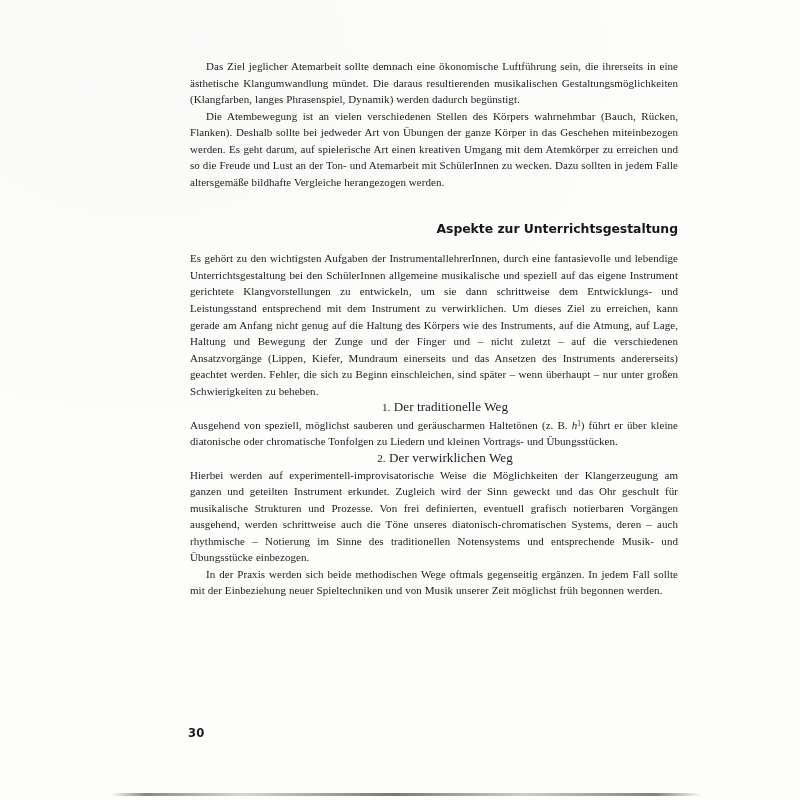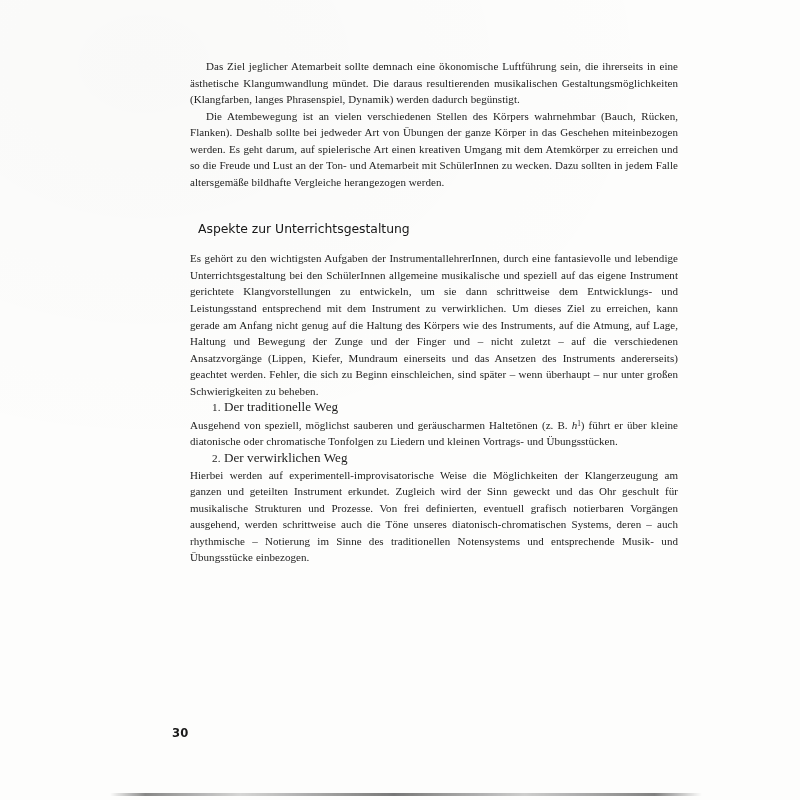--- a/index.html
+++ b/index.html
@@ -77,58 +77,59 @@
   }
   p.body-par.flush {
     text-indent: 0;
   }
 
   
   p.list-line {
     margin: 0;
     font-size: 13.1px;
     line-height: 16.55px;
-    text-align: left;
+    text-align: center;
     text-indent: 0;
     padding-left: 22px;
     letter-spacing: 0.005em;
   }
   p.list-line .num {
     font-size: 11.2px;
   }
 
   
   h2.section-heading {
     margin: 0;
     padding-left: 8px;
     font-family: "DejaVu Sans", "Liberation Sans", sans-serif;
     font-size: 12.4px;
-    font-weight: 400;
+    font-weight: 700;
     line-height: 16px;
     letter-spacing: -0.002em;
     color: #161616;
+    text-align: right;
   }
   .space-above-heading { height: 31px; }
   .space-below-heading { height: 13px; }
 
   
   .tone {
     font-style: italic;
   }
   .tone sup {
     font-style: normal;
     font-size: 0.66em;
     vertical-align: 0.42em;
     letter-spacing: 0;
   }
 
   
   .folio {
     position: absolute;
-    left: 172px;
+    left: 188px;
     top: 726px;
     font-family: "DejaVu Sans", "Liberation Sans", sans-serif;
     font-size: 11.6px;
     font-weight: 700;
     color: #1a1a1a;
     letter-spacing: 0.01em;
   }
 </style>
 </head>
 <body>
@@ -161,20 +162,21 @@
       <span>Ausgehend von speziell, möglichst sauberen und geräuscharmen Haltetönen (z. B. </span><span class="tone"><span>h</span><sup>1</sup></span><span>) führt er über kleine diatonische oder chromatische Tonfolgen zu Liedern und kleinen Vortrags- und Übungsstücken.</span>
     </p>
 
     <p class="list-line">
       <span class="num">2.</span>
       <span>Der verwirklichen Weg</span>
     </p>
 
     <p class="body-par flush">Hierbei werden auf experimentell-improvisatorische Weise die Möglichkeiten der Klangerzeugung am ganzen und geteilten Instrument erkundet. Zugleich wird der Sinn geweckt und das Ohr geschult für musikalische Strukturen und Prozesse. Von frei definierten, eventuell grafisch notierbaren Vorgängen ausgehend, werden schrittweise auch die Töne unseres diatonisch-chromatischen Systems, deren – auch rhythmische – Notierung im Sinne des traditionellen Notensystems und entsprechende Musik- und Übungsstücke einbezogen.</p>
 
+    <p class="body-par indent">In der Praxis werden sich beide methodischen Wege oftmals gegenseitig ergänzen. In jedem Fall sollte mit der Einbeziehung neuer Spieltechniken und von Musik unserer Zeit möglichst früh begonnen werden.</p>
 
   </div>
 
   <div class="folio">30</div>
 
   <div class="scan-shadow-bottom"></div>
 
 </div>
 
 </body></html>

